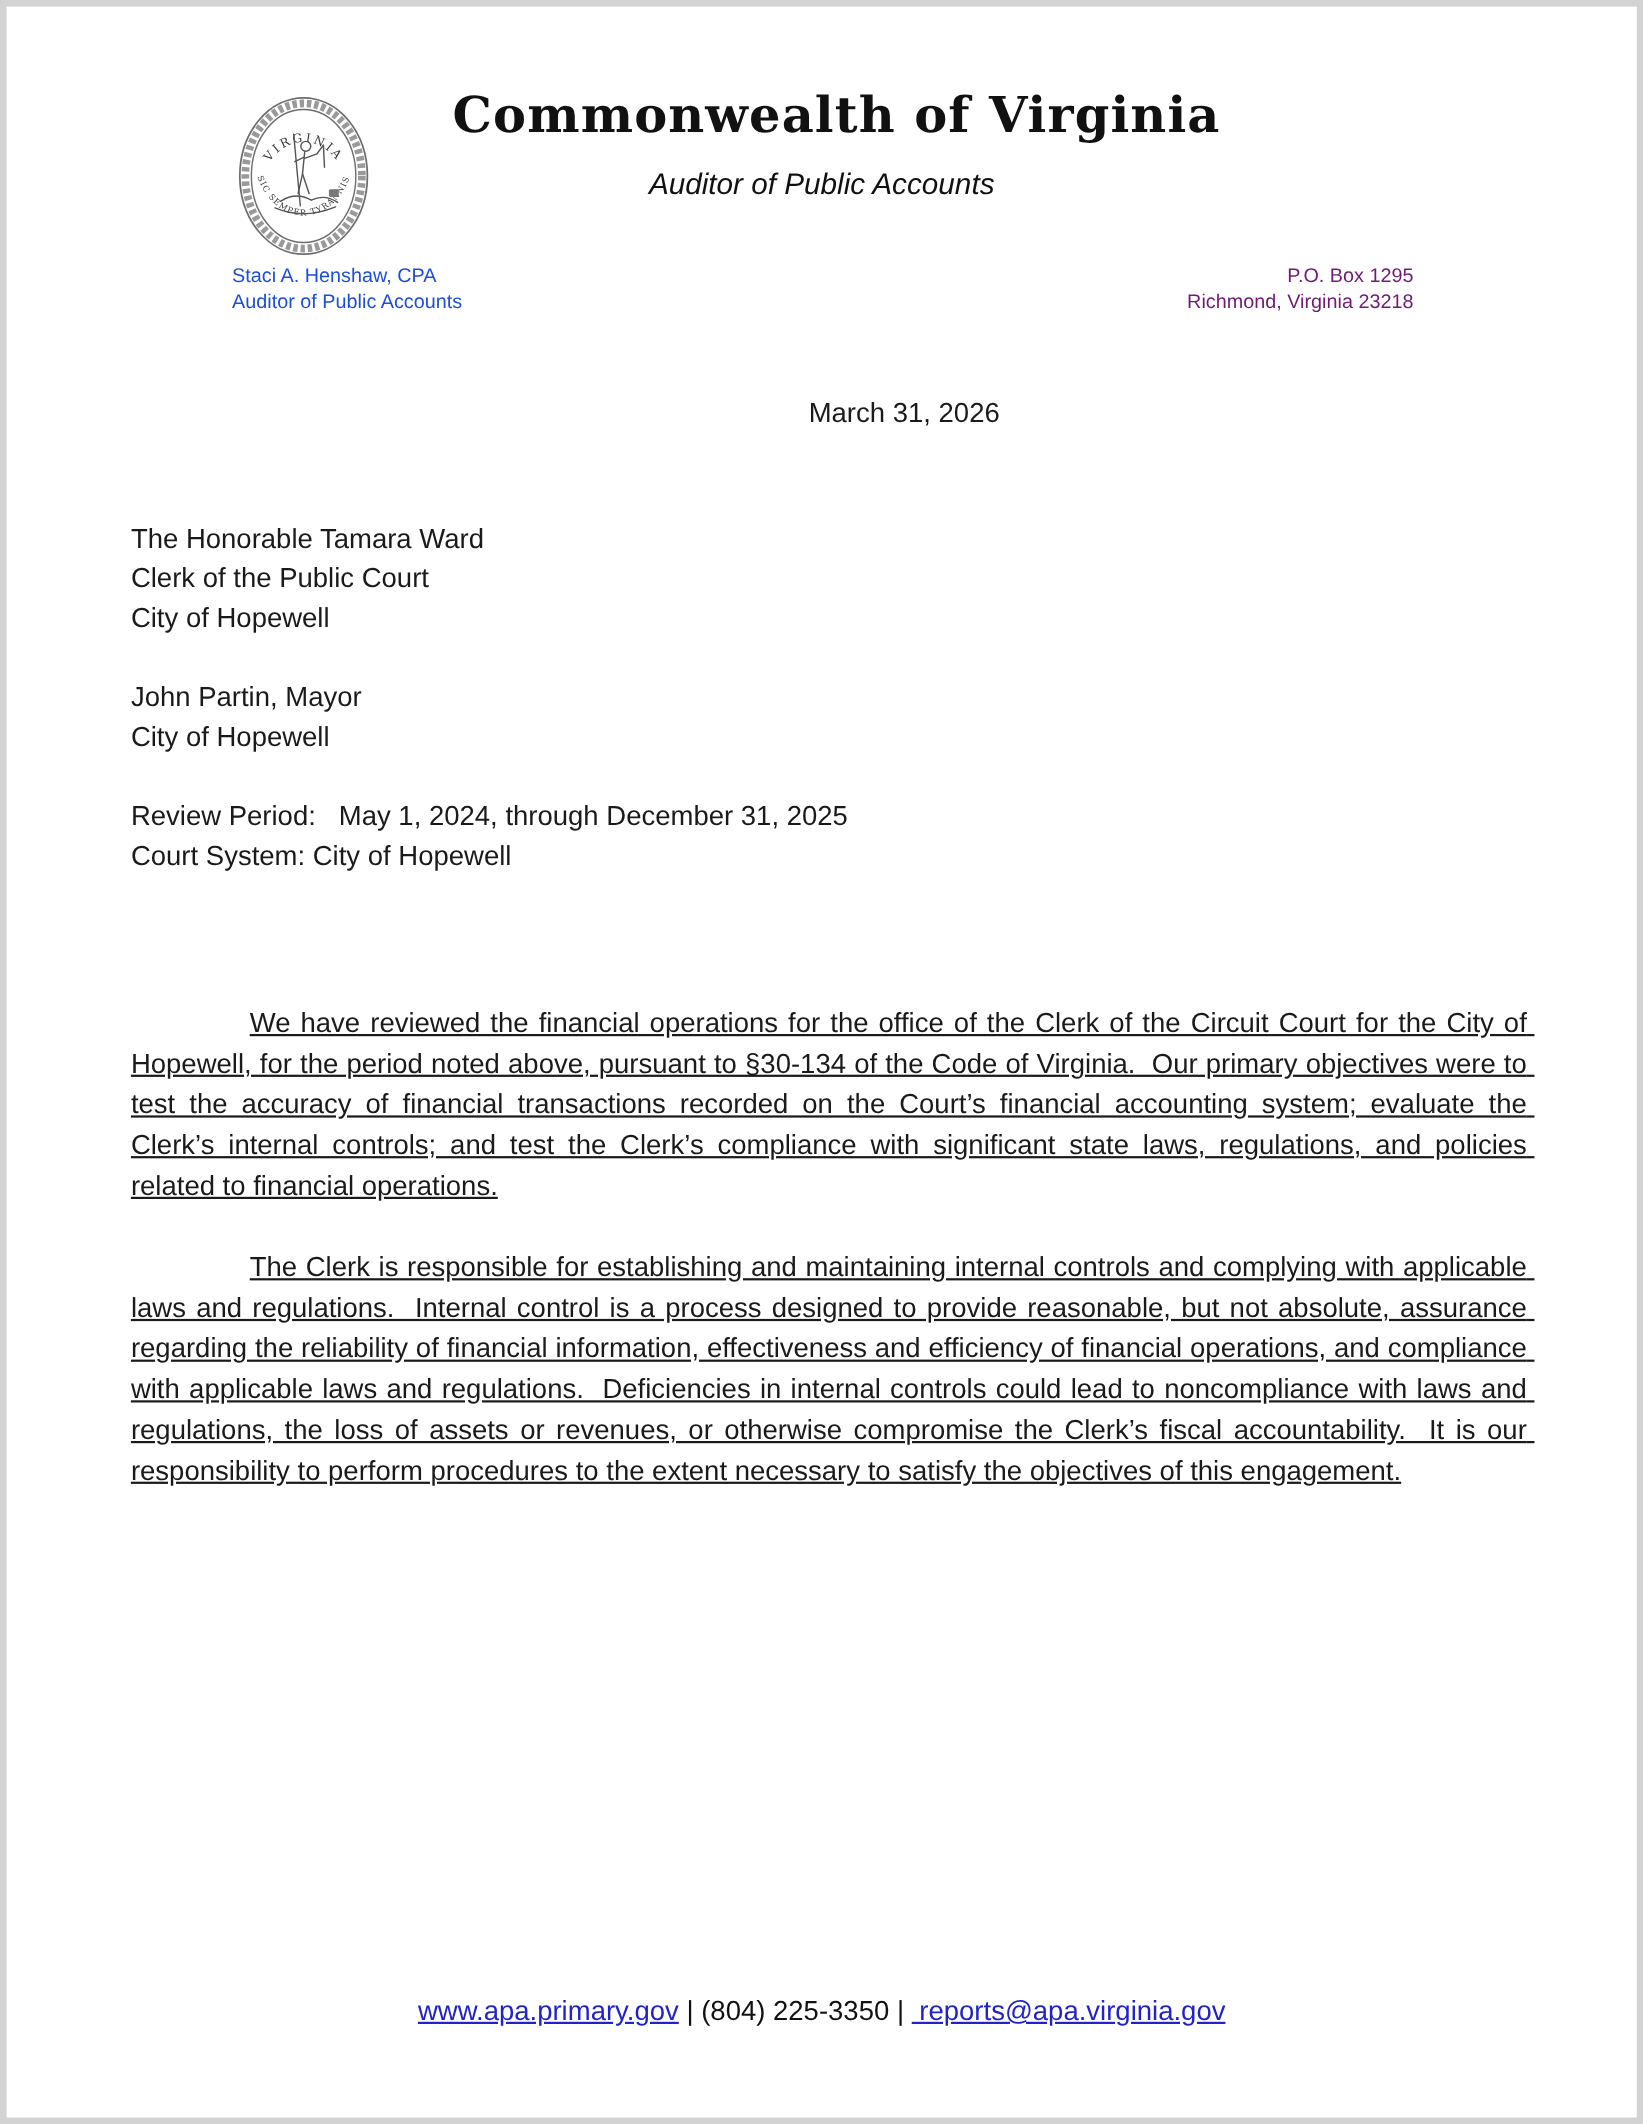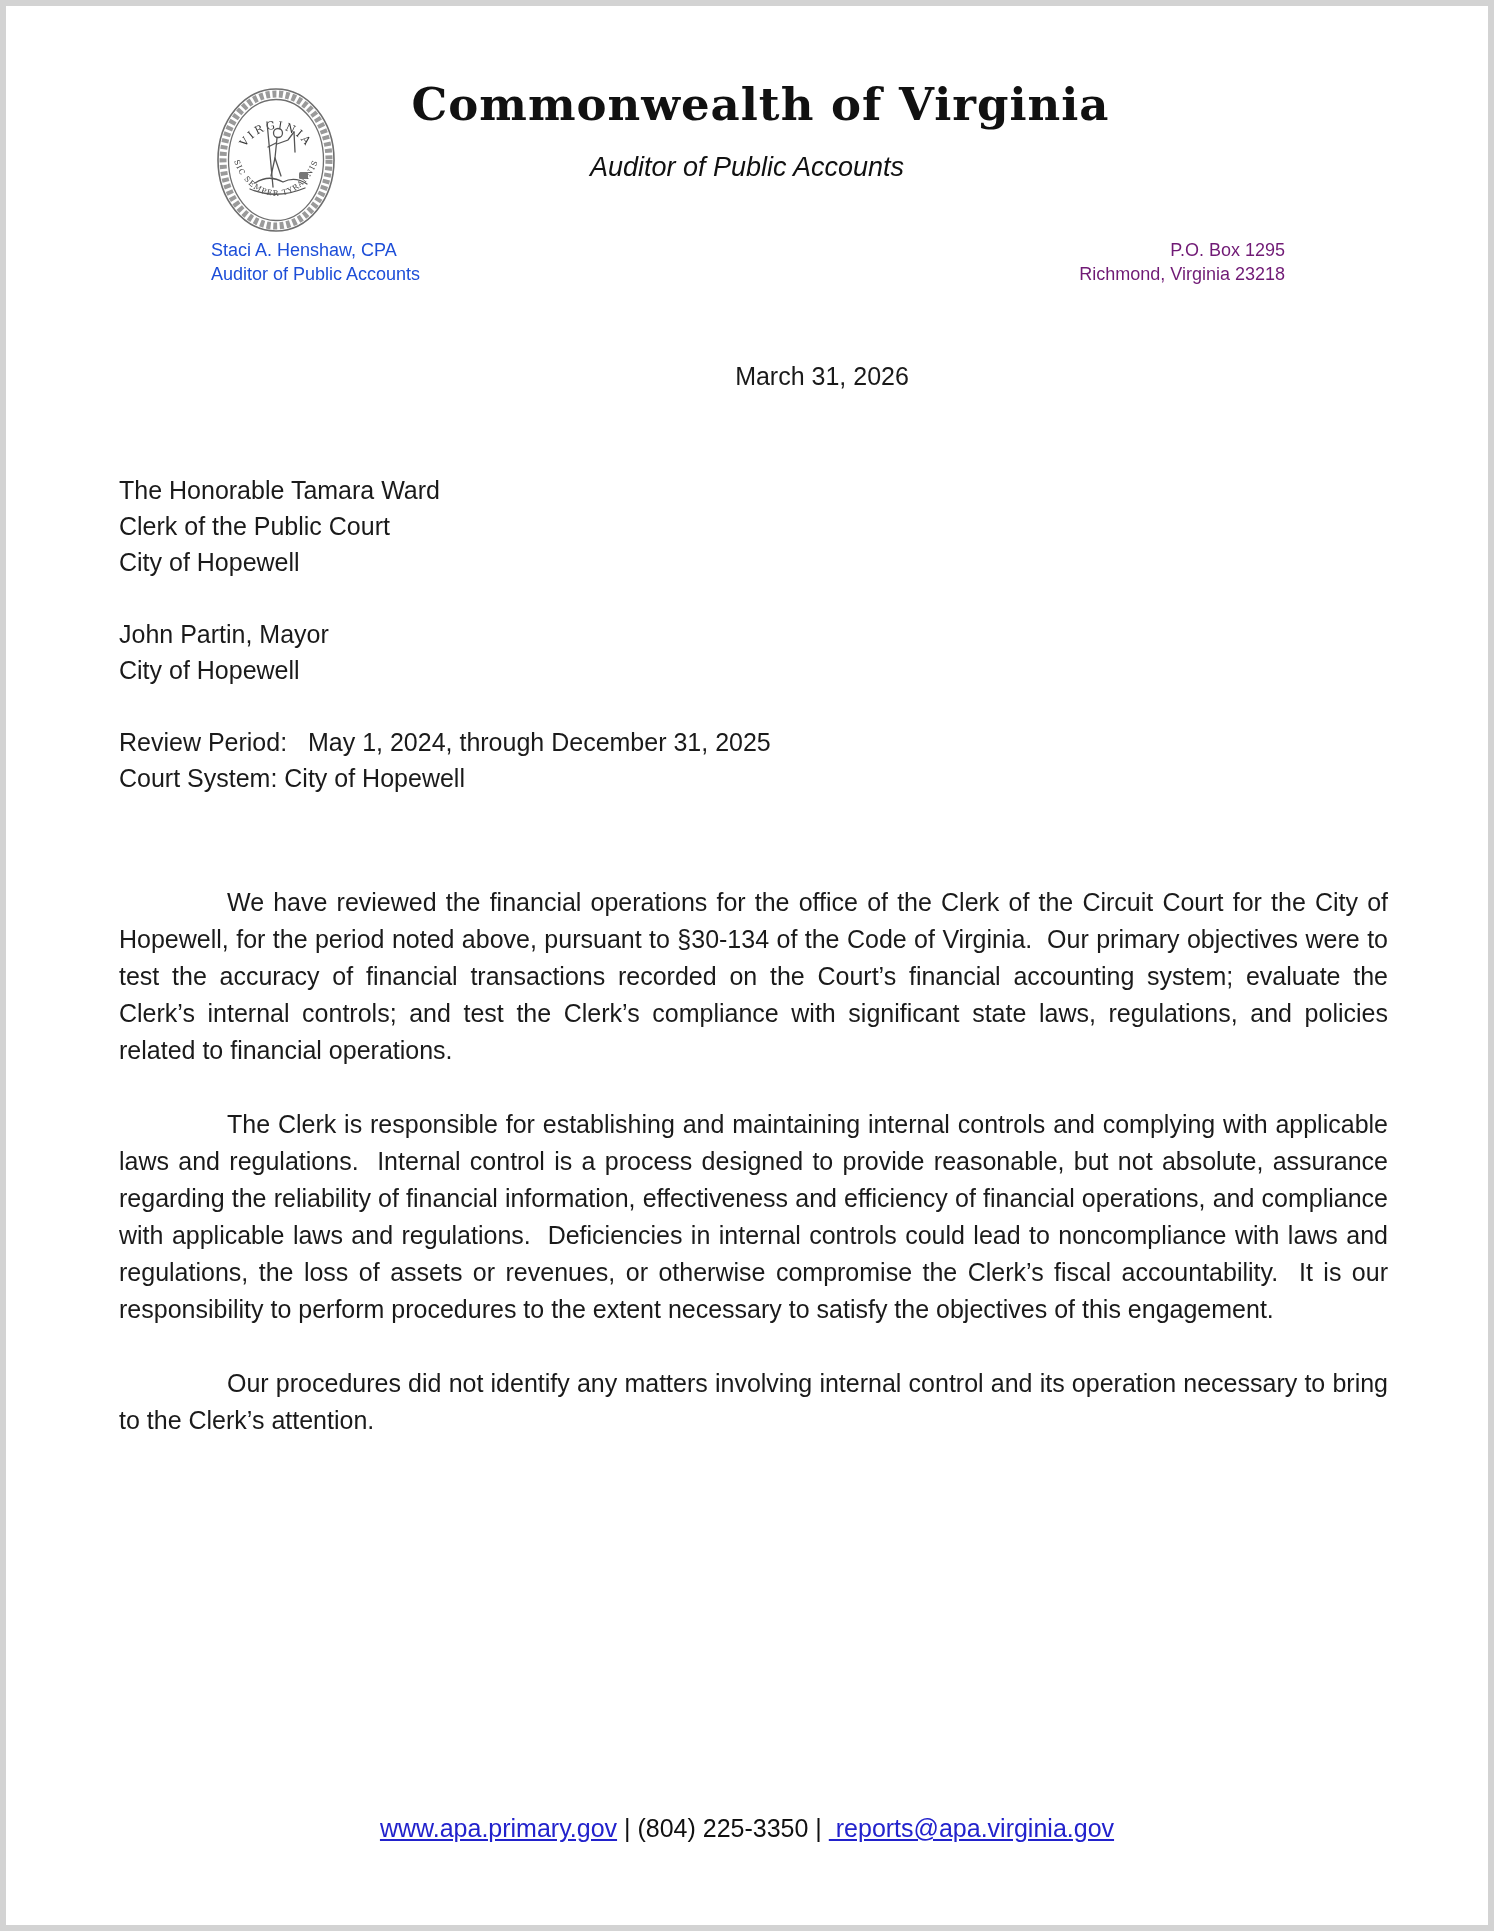--- a/index.html
+++ b/index.html
@@ -77,22 +77,23 @@
     left: 113px;
     top: 466px;
     font-size: 25px;
     line-height: 36px;
   }
   .address-line { min-height: 36px; white-space: pre-wrap; }
   .body-block {
     position: absolute;
     left: 113px;
     right: 100px;
-    top: 878px;
+    top: 906px;
     font-size: 25px;
+    text-decoration: underline;
   }
   .body-block p {
     margin: 0 0 37px 0;
     line-height: 37px;
     text-align: justify;
     text-indent: 108px;
     white-space: pre-wrap;
   }
   
   .page-footer {
@@ -166,20 +167,19 @@
     <div class="address-line">John Partin, Mayor</div>
     <div class="address-line">City of Hopewell</div>
     <div class="address-line"></div>
     <div class="address-line">Review Period:   May 1, 2024, through December 31, 2025</div>
     <div class="address-line">Court System: City of Hopewell</div>
   </div>
 
   <div class="body-block">
     <p>We have reviewed the financial operations for the office of the Clerk of the Circuit Court for the City of Hopewell, for the period noted above, pursuant to §30-134 of the Code of Virginia.  Our primary objectives were to test the accuracy of financial transactions recorded on the Court’s financial accounting system; evaluate the Clerk’s internal controls; and test the Clerk’s compliance with significant state laws, regulations, and policies related to financial operations.</p>
     <p>The Clerk is responsible for establishing and maintaining internal controls and complying with applicable laws and regulations.  Internal control is a process designed to provide reasonable, but not absolute, assurance regarding the reliability of financial information, effectiveness and efficiency of financial operations, and compliance with applicable laws and regulations.  Deficiencies in internal controls could lead to noncompliance with laws and regulations, the loss of assets or revenues, or otherwise compromise the Clerk’s fiscal accountability.  It is our responsibility to perform procedures to the extent necessary to satisfy the objectives of this engagement.</p>
-    <p>Our procedures did not identify any matters involving internal control and its operation necessary to bring to the Clerk’s attention.</p>
   </div>
 
   <div class="page-footer">
     <a href="#">www.apa.primary.gov</a><span> | (804) 225-3350 | </span><a href="#"> reports@apa.virginia.gov</a>
   </div>
 
 </div>
 
 </body></html>

